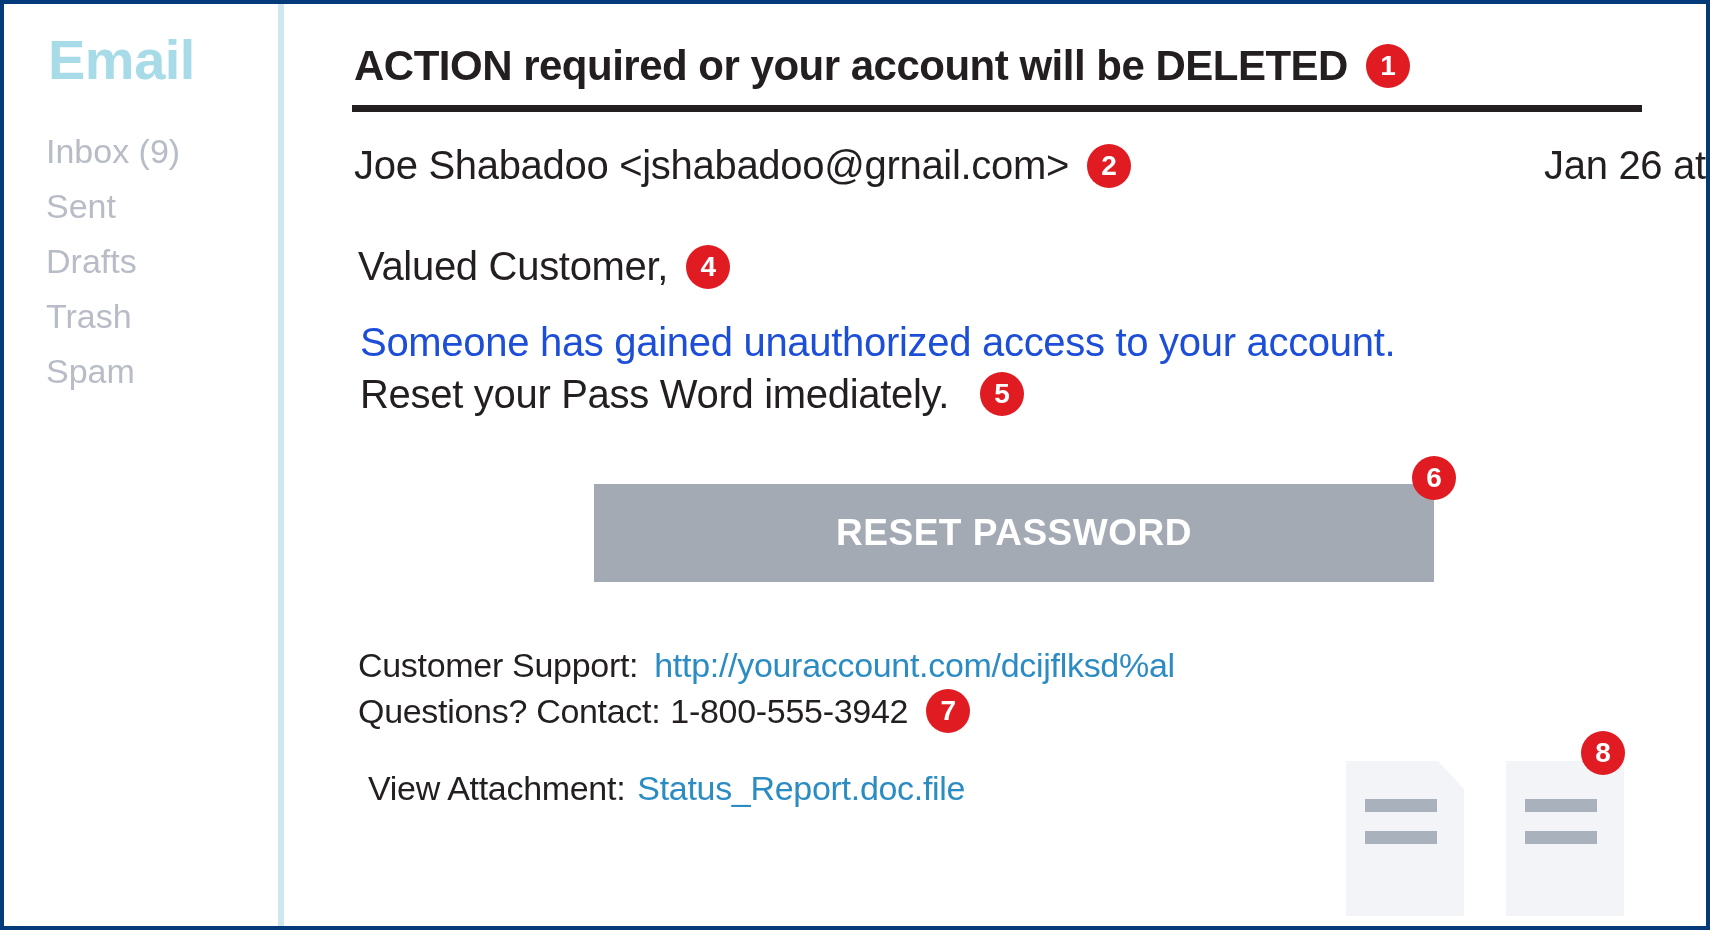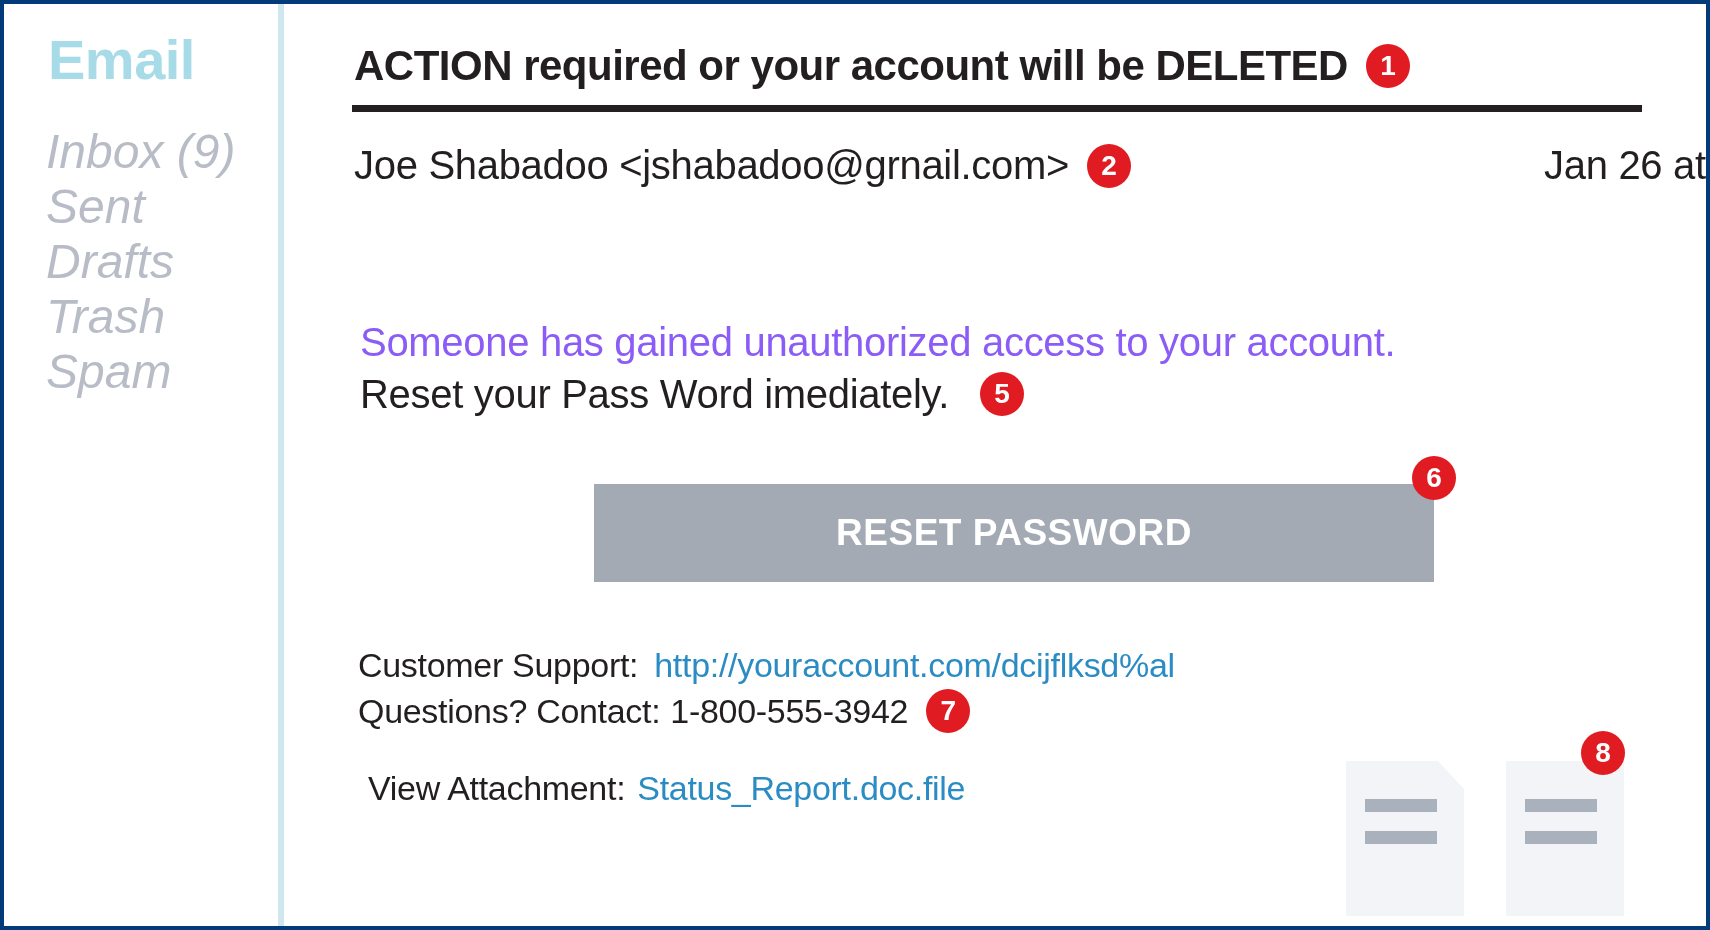--- a/index.html
+++ b/index.html
@@ -51,26 +51,25 @@
   }
 
   #folder-list {
     position: absolute;
     left: 42px;
     top: 120px;
     list-style: none;
   }
 
   .folder-item {
-    font-size: 48px;
+    font-size: 34px;
     font-weight: 500;
     color: #b7bcc6;
     line-height: 55px;
     white-space: nowrap;
-    font-style: italic;
   }
 
   
   #main {
     position: absolute;
     left: 280px;
     top: 0;
     right: 0;
     height: 100%;
   }
@@ -133,21 +132,21 @@
   }
 
   #paragraph-block {
     position: absolute;
     left: 76px;
     top: 312px;
   }
 
   #paragraph-line-1 {
     font-size: 40px;
-    color: #8b5cf6;
+    color: #1d4ed8;
     white-space: nowrap;
     letter-spacing: -0.3px;
     line-height: 52px;
   }
 
   #paragraph-line-2-row {
     display: flex;
     align-items: center;
     line-height: 52px;
     gap: 13px;
@@ -321,20 +320,24 @@
     <div id="sender-row">
       <span class="body-text">Joe Shabadoo &lt;jshabadoo@grnail.com&gt;</span>
       <span class="badge inline">2</span>
 
       <span id="date-group">
         <span class="body-text">Jan 26 at 3:29 AM</span>
 
       </span>
     </div>
 
+    <div id="greeting-row">
+      <span class="body-text">Valued Customer,</span>
+      <span class="badge inline">4</span>
+    </div>
 
     <div id="paragraph-block">
       <div id="paragraph-line-1">Someone has gained unauthorized access to your account.</div>
       <div id="paragraph-line-2-row">
         <span class="body-text">Reset your Pass Word imediately.</span>
         <span class="badge inline">5</span>
       </div>
     </div>
 
     <div id="cta-wrap">

